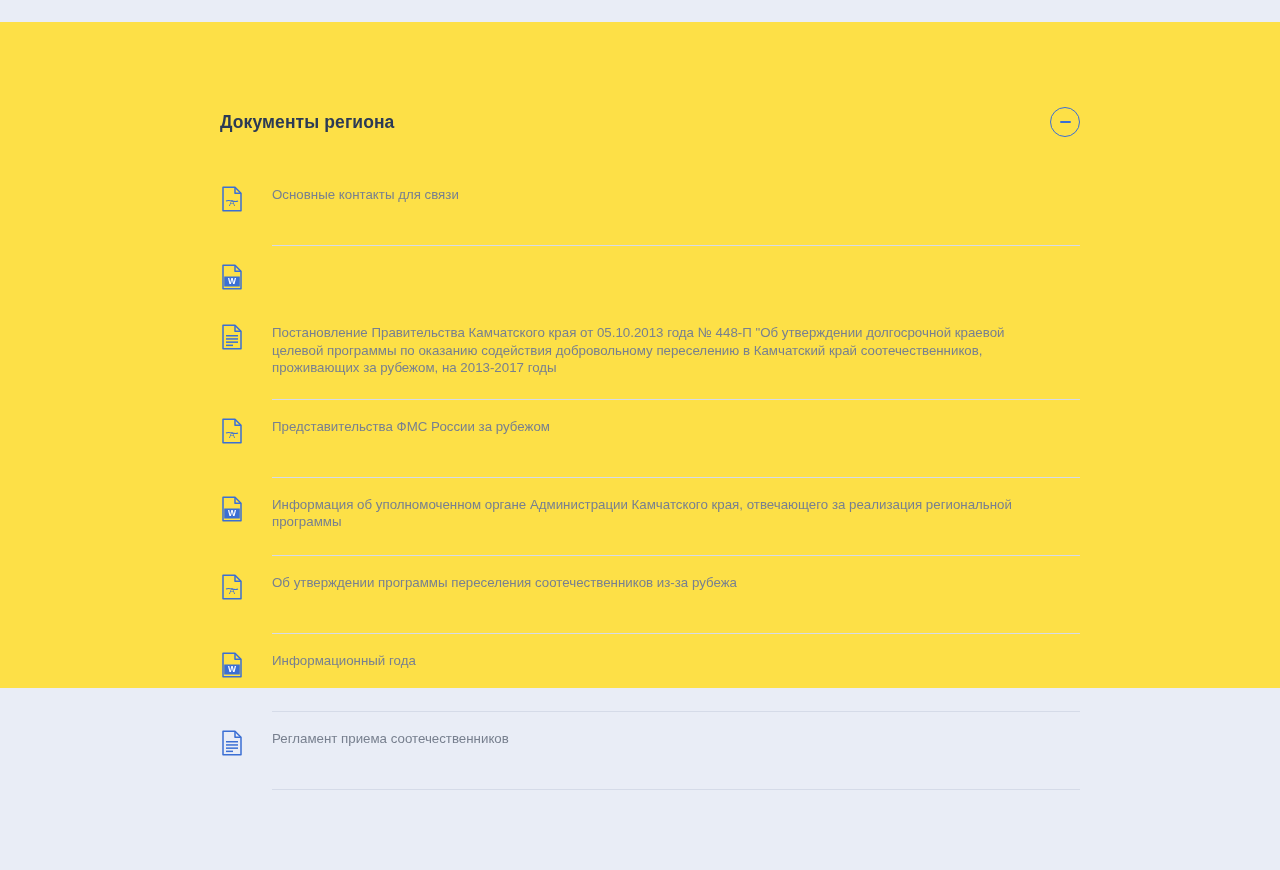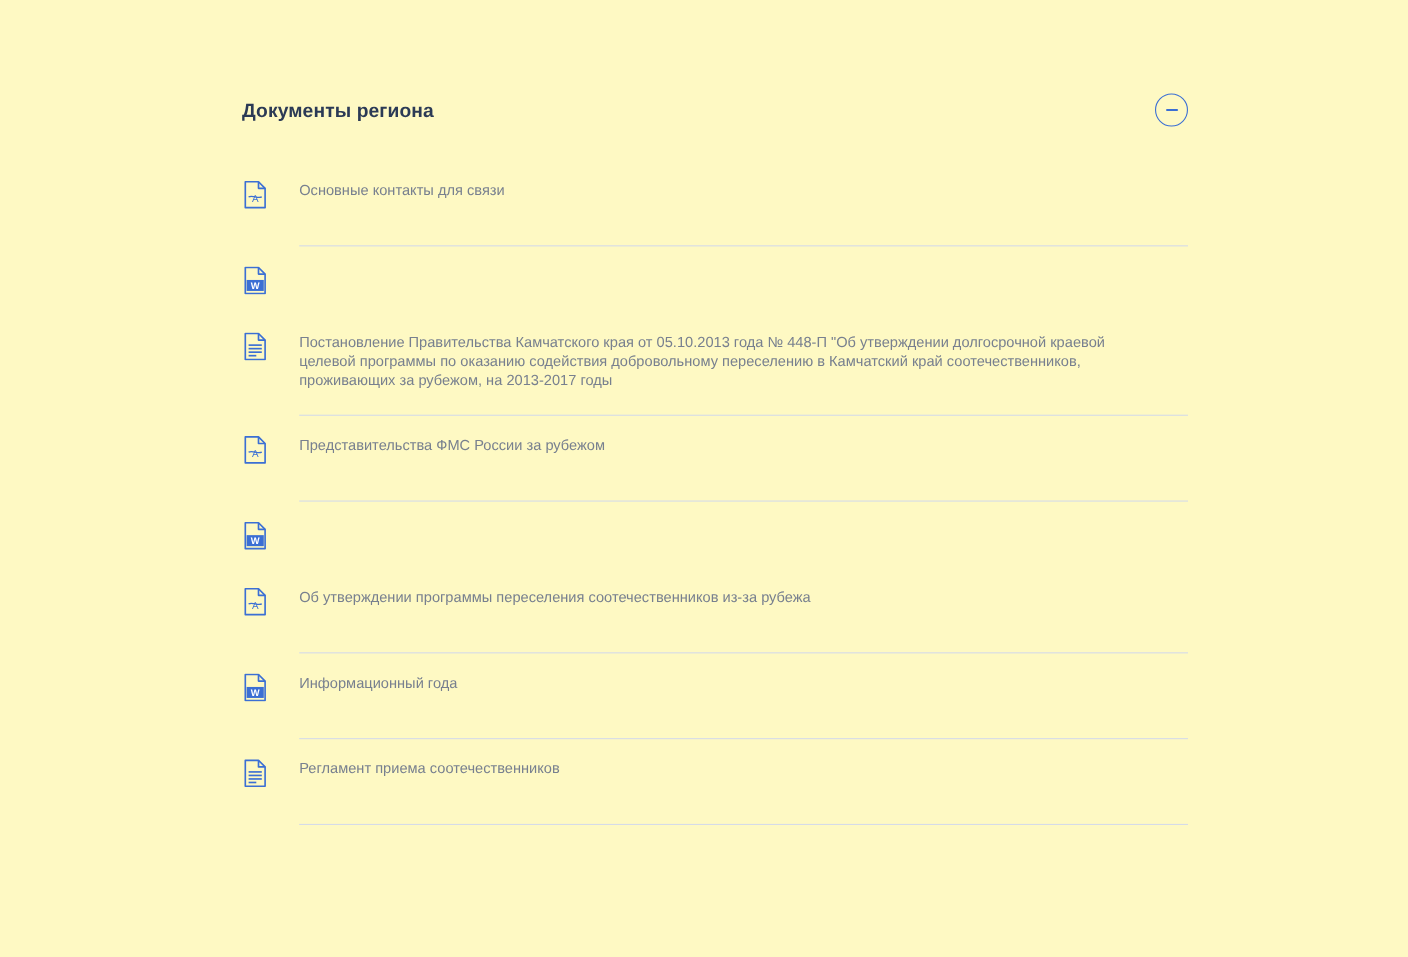--- a/index.html
+++ b/index.html
@@ -8,22 +8,23 @@
     padding: 0;
     width: 1280px;
     height: 870px;
     background: #e9edf6;
     font-family: "Liberation Sans", sans-serif;
     overflow: hidden;
   }
   .page {
     position: relative;
     width: 1280px;
-    height: 870px;
-    background: #fef9c3;
+    height: 666px;
+    background: #fde047;
+    margin-top: 22px;
   }
   .panel {
     position: absolute;
     left: 220px;
     top: 72px;
     width: 860px;
   }
   .panel-header {
     display: flex;
     align-items: center;
@@ -164,20 +165,23 @@
         </div>
         <div class="doc-row">
           <div class="doc-icon">
             <svg class="fileicon" width="22" height="26" viewBox="0 0 22 26">
               <path d="M2 1.2 H14 L20 7.2 V24.8 H2 Z" fill="none" stroke="#3b6fd4" stroke-width="1.5" stroke-linejoin="round"></path>
               <path d="M14 1.2 V7.2 H20" fill="none" stroke="#3b6fd4" stroke-width="1.5" stroke-linejoin="round"></path>
               <rect x="3.2" y="12.5" width="15.6" height="10" fill="#3b6fd4"></rect>
               <text x="11" y="20.3" text-anchor="middle" font-size="8.5" font-weight="bold" font-family="&quot;Liberation Sans&quot;, sans-serif" fill="#ffffff">W</text>
             </svg>
           </div>
+          <div class="doc-body">
+            <a class="doc-link">Информация об уполномоченном органе Администрации Камчатского края, отвечающего за реализация региональной программы</a>
+          </div>
         </div>
         <div class="doc-row">
           <div class="doc-icon">
             <svg class="fileicon" width="22" height="26" viewBox="0 0 22 26">
               <path d="M2 1.2 H14 L20 7.2 V24.8 H2 Z" fill="none" stroke="#3b6fd4" stroke-width="1.5" stroke-linejoin="round"></path>
               <path d="M14 1.2 V7.2 H20" fill="none" stroke="#3b6fd4" stroke-width="1.5" stroke-linejoin="round"></path>
               <text x="11" y="19.5" text-anchor="middle" font-size="9" font-family="&quot;Liberation Sans&quot;, sans-serif" fill="#3b6fd4">A</text>
               <path d="M5 15 C9 13 13 17 17 15" fill="none" stroke="#3b6fd4" stroke-width="1.1"></path>
             </svg>
           </div>

